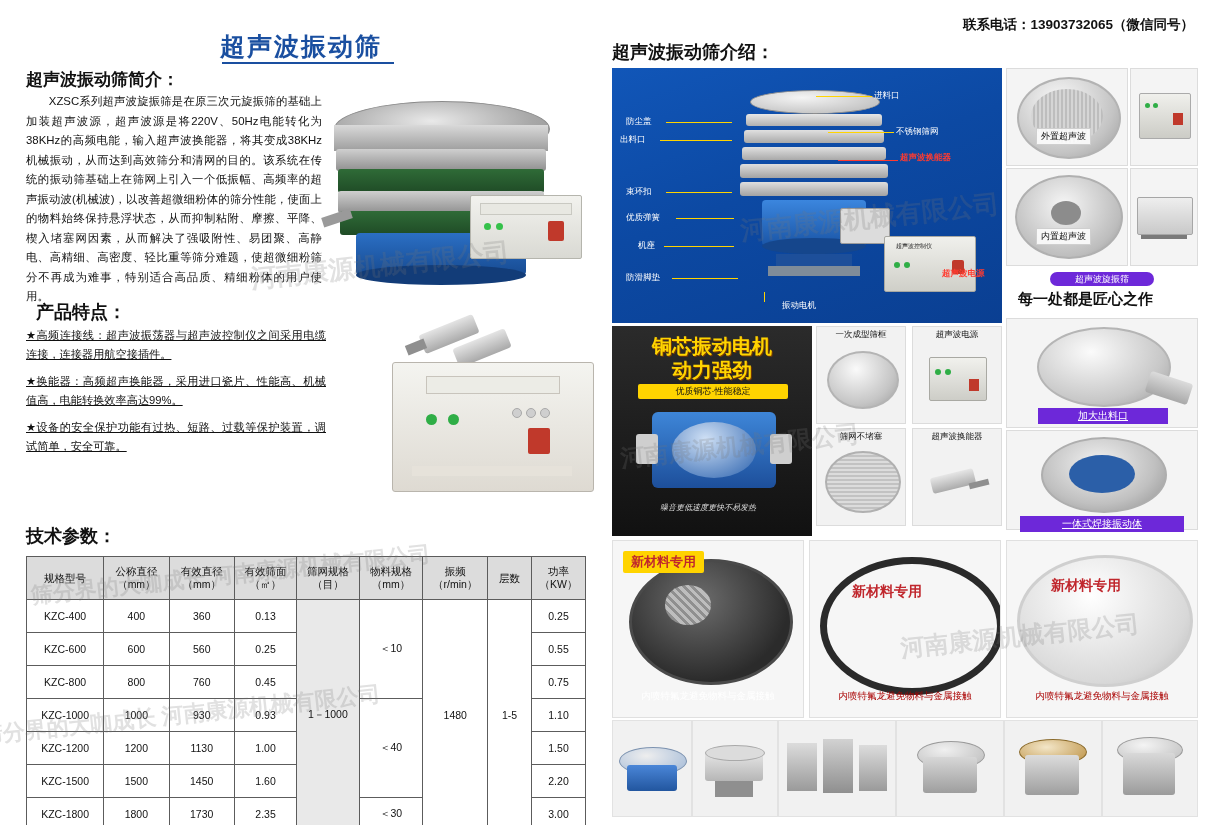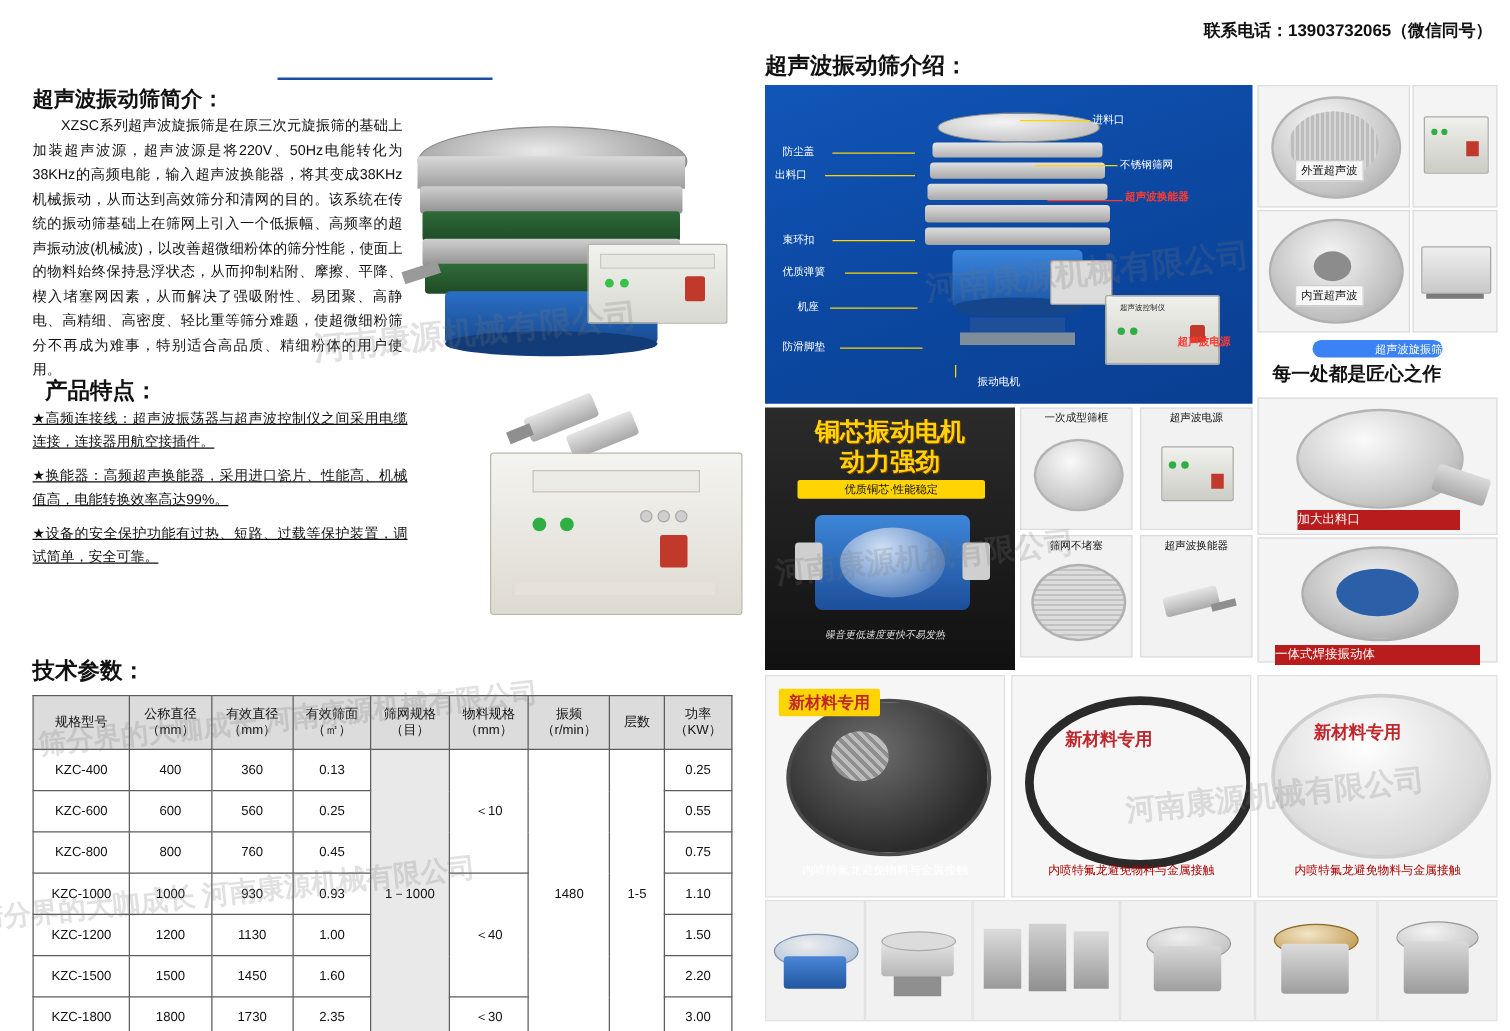--- a/index.html
+++ b/index.html
@@ -111,26 +111,26 @@
 
   .grid4{position:absolute;left:216px;top:326px;width:186px;height:210px;}
   .g4cell{position:absolute;width:88px;height:96px;background:#f2f2f2;border:1px solid #dcdcdc;overflow:hidden;}
   .g4cap{position:absolute;top:2px;left:0;right:0;text-align:center;font-size:8.5px;color:#111;}
   .rtile{position:absolute;background:#f4f4f4;border:1px solid #dcdcdc;overflow:hidden;}
   .rcap{
     position:absolute;font-size:9px;color:#111;background:rgba(255,255,255,.85);
     padding:1px 4px;border:1px solid #cfcfcf;
   }
   .redband{
-    position:absolute;background:#b91c1c;color:#fff;font-size:10px;
-    line-height:16px;height:16px;
+    position:absolute;background:#6d28d9;color:#fff;font-size:10px;
+    text-align:center;line-height:16px;height:16px;text-decoration:underline;
   }
   .blueband{
-    position:absolute;background:#3b82f6;color:#fff;font-size:9px;
-    text-align:right;line-height:14px;height:14px;border-radius:7px;
+    position:absolute;background:#6d28d9;color:#fff;font-size:9px;
+    text-align:center;line-height:14px;height:14px;border-radius:7px;
   }
   .slogan{
     position:absolute;font-size:15px;font-weight:bold;color:#111;
     font-family:"Liberation Serif","DejaVu Serif",serif;
   }
 
   .bot3{position:absolute;left:12px;top:540px;width:584px;height:176px;}
   .bcell{position:absolute;width:190px;height:176px;background:#f6f6f6;border:1px solid #e0e0e0;overflow:hidden;}
   .bcell .badge{
     position:absolute;left:10px;top:10px;background:#ffd400;color:#c0272d;
@@ -157,20 +157,21 @@
   .ell{position:absolute;border-radius:50%;}
   .rect{position:absolute;}
 </style>
 </head>
 <body>
 
 <div class="page">
 
   <div class="left">
 
+    <div class="main-title">超声波振动筛</div>
     <div class="title-underline"></div>
 
     <div class="sec-head intro">超声波振动筛简介：</div>
     <div class="intro-text">
       <p>XZSC系列超声波旋振筛是在原三次元旋振筛的基础上加装超声波源，超声波源是将220V、50Hz电能转化为38KHz的高频电能，输入超声波换能器，将其变成38KHz机械振动，从而达到高效筛分和清网的目的。该系统在传统的振动筛基础上在筛网上引入一个低振幅、高频率的超声振动波(机械波)，以改善超微细粉体的筛分性能，使面上的物料始终保持悬浮状态，从而抑制粘附、摩擦、平降、楔入堵塞网因素，从而解决了强吸附性、易团聚、高静电、高精细、高密度、轻比重等筛分难题，使超微细粉筛分不再成为难事，特别适合高品质、精细粉体的用户使用。</p>
     </div>
 
     <div class="ph photo-sieve" style="position:absolute;">
       <div class="ell" style="left:12px;top:6px;width:214px;height:54px;background:radial-gradient(ellipse at 45% 35%,#e9e9e9,#a8a8a8 60%,#8d8d8d);border:1px solid #8a8a8a;"></div>
       <div class="rect" style="left:12px;top:30px;width:214px;height:26px;background:linear-gradient(180deg,#d9d9d9,#9d9d9d);"></div>

